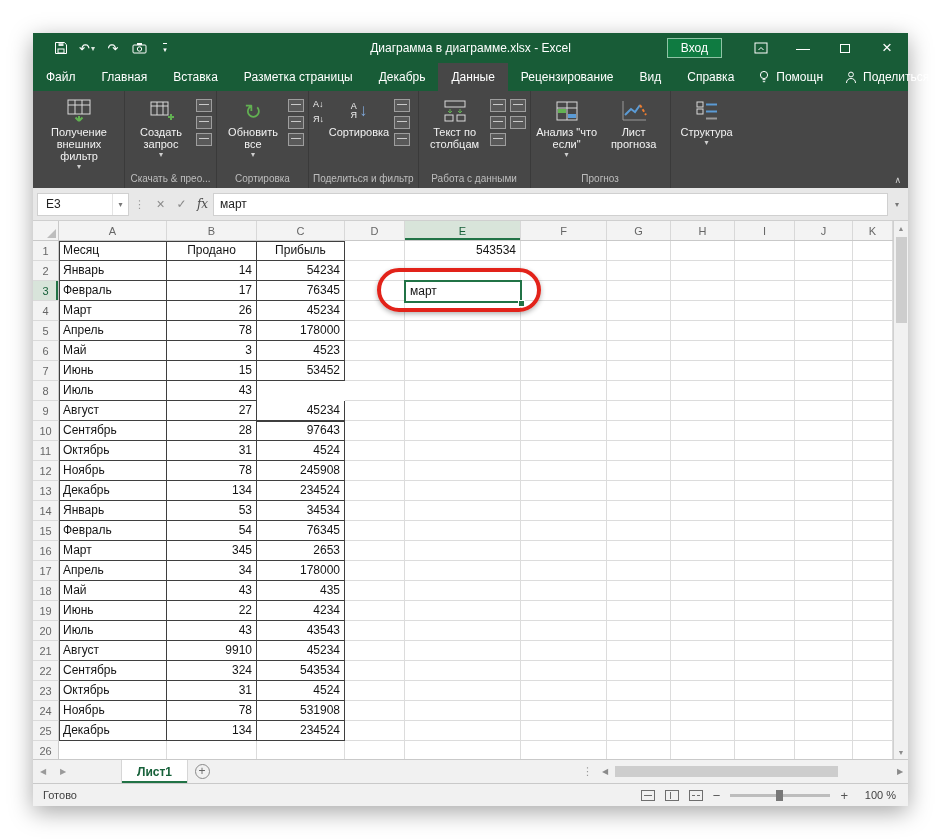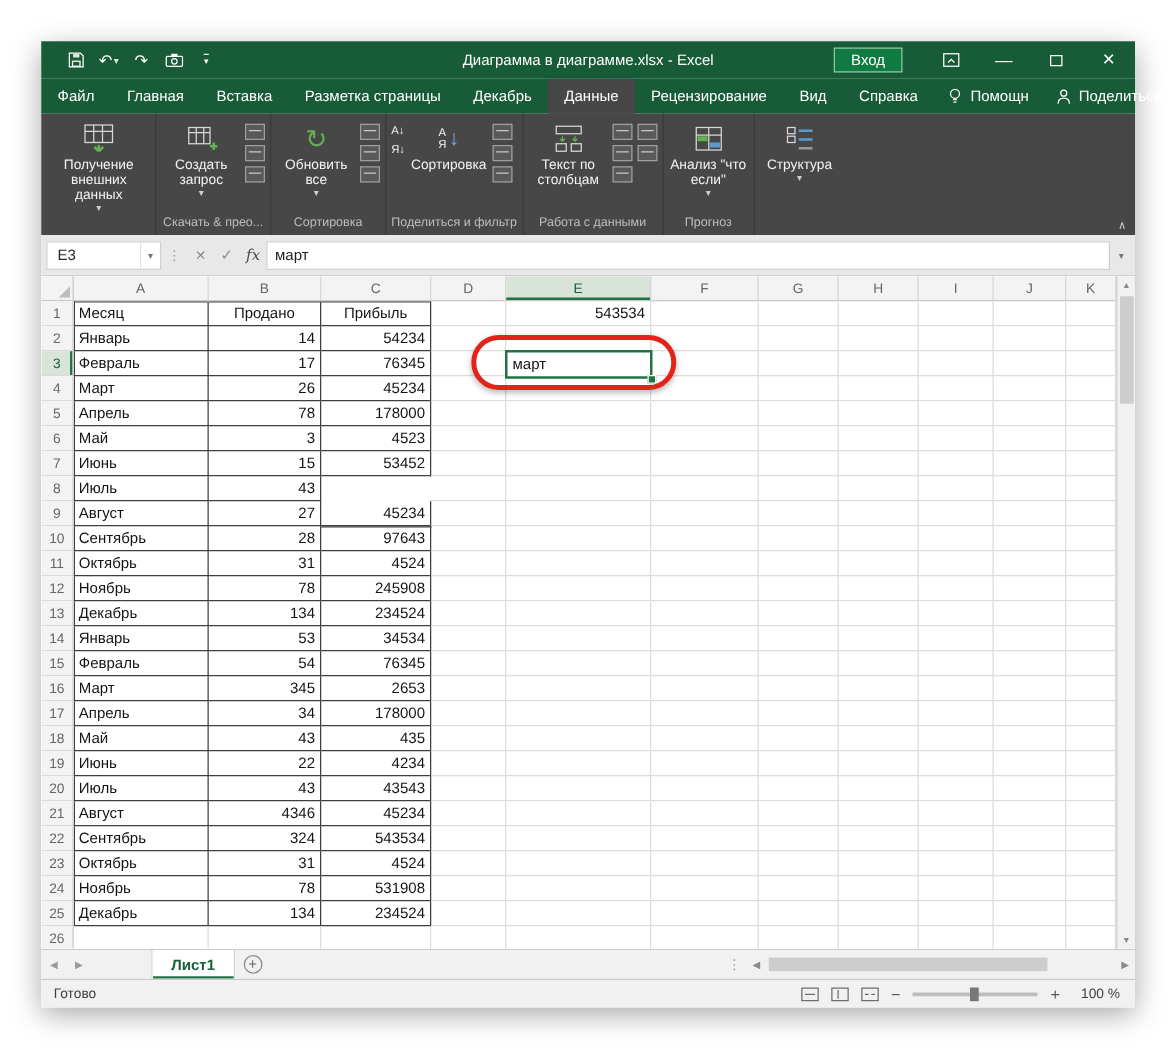--- a/index.html
+++ b/index.html
@@ -204,21 +204,21 @@
         <div class="bigbtn wide">
           <span class="bicon">
             <svg width="30" height="28" viewBox="0 0 30 28">
                 <rect x="4" y="3" width="22" height="14" fill="none" stroke="#d9d9d9"></rect>
                 <line x1="4" y1="8" x2="26" y2="8" stroke="#d9d9d9"></line>
                 <line x1="11" y1="3" x2="11" y2="17" stroke="#d9d9d9"></line>
                 <line x1="18" y1="3" x2="18" y2="17" stroke="#d9d9d9"></line>
                 <path d="M15 19 v5 m0 0 l-3.5-3.5 m3.5 3.5 l3.5-3.5" stroke="#62B152" stroke-width="2" fill="none"></path>
               </svg>
           </span>
-          <span>Получение внешних данных</span>
+          <span>Получение внешних фильтр</span>
           <span class="arr">▾</span>
         </div>
       </div>
       <div class="rlabel"></div>
     </div>
 
     <div class="rgroup">
       <div class="rbody">
         <div class="bigbtn">
           <span class="bicon">
@@ -317,20 +317,30 @@
                 <rect x="3" y="3" width="20" height="18" fill="none" stroke="#d9d9d9"></rect>
                 <line x1="3" y1="9" x2="23" y2="9" stroke="#d9d9d9"></line>
                 <line x1="13" y1="3" x2="13" y2="21" stroke="#d9d9d9"></line>
                 <rect x="4" y="10" width="8" height="4" fill="#62B152"></rect>
                 <rect x="14" y="15" width="8" height="4" fill="#5B9BD5"></rect>
               </svg>
           </span>
           <span>Анализ "что если"</span>
           <span class="arr">▾</span>
         </div>
+        <div class="bigbtn">
+          <span class="bicon">
+            <svg width="28" height="24" viewBox="0 0 28 24">
+                <path d="M3 2 v19 h23" stroke="#9a9a9a" fill="none"></path>
+                <path d="M5 16 l6 -6 4 3 5 -7" stroke="#5B9BD5" stroke-width="2" fill="none"></path>
+                <path d="M20 6 l6 10" stroke="#ED7D31" stroke-width="2" stroke-dasharray="3 2" fill="none"></path>
+              </svg>
+          </span>
+          <span>Лист прогноза</span>
+        </div>
       </div>
       <div class="rlabel">Прогноз</div>
     </div>
 
     <div class="rgroup" style="border-right:none;">
       <div class="rbody">
         <div class="bigbtn">
           <span class="bicon">
             <svg width="26" height="24" viewBox="0 0 26 24">
                 <rect x="3" y="3" width="6" height="5" fill="none" stroke="#d9d9d9"></rect>
@@ -657,21 +667,21 @@
           <div class="cell" style="width: 86px;"></div>
           <div class="cell" style="width: 64px;"></div>
           <div class="cell" style="width: 64px;"></div>
           <div class="cell" style="width: 60px;"></div>
           <div class="cell" style="width: 58px;"></div>
           <div class="cell" style="width: 40px;"></div>
         </div>
         <div class="grow">
           <div class="rowhdr">21</div>
           <div class="cell tb tb-l" style="width: 108px;">Август</div>
-          <div class="cell tb num" style="width: 90px;">4346</div>
+          <div class="cell tb num" style="width: 90px;">9910</div>
           <div class="cell tb num" style="width: 88px;">45234</div>
           <div class="cell" style="width: 60px;"></div>
           <div class="cell" style="width: 116px;"></div>
           <div class="cell" style="width: 86px;"></div>
           <div class="cell" style="width: 64px;"></div>
           <div class="cell" style="width: 64px;"></div>
           <div class="cell" style="width: 60px;"></div>
           <div class="cell" style="width: 58px;"></div>
           <div class="cell" style="width: 40px;"></div>
         </div>

